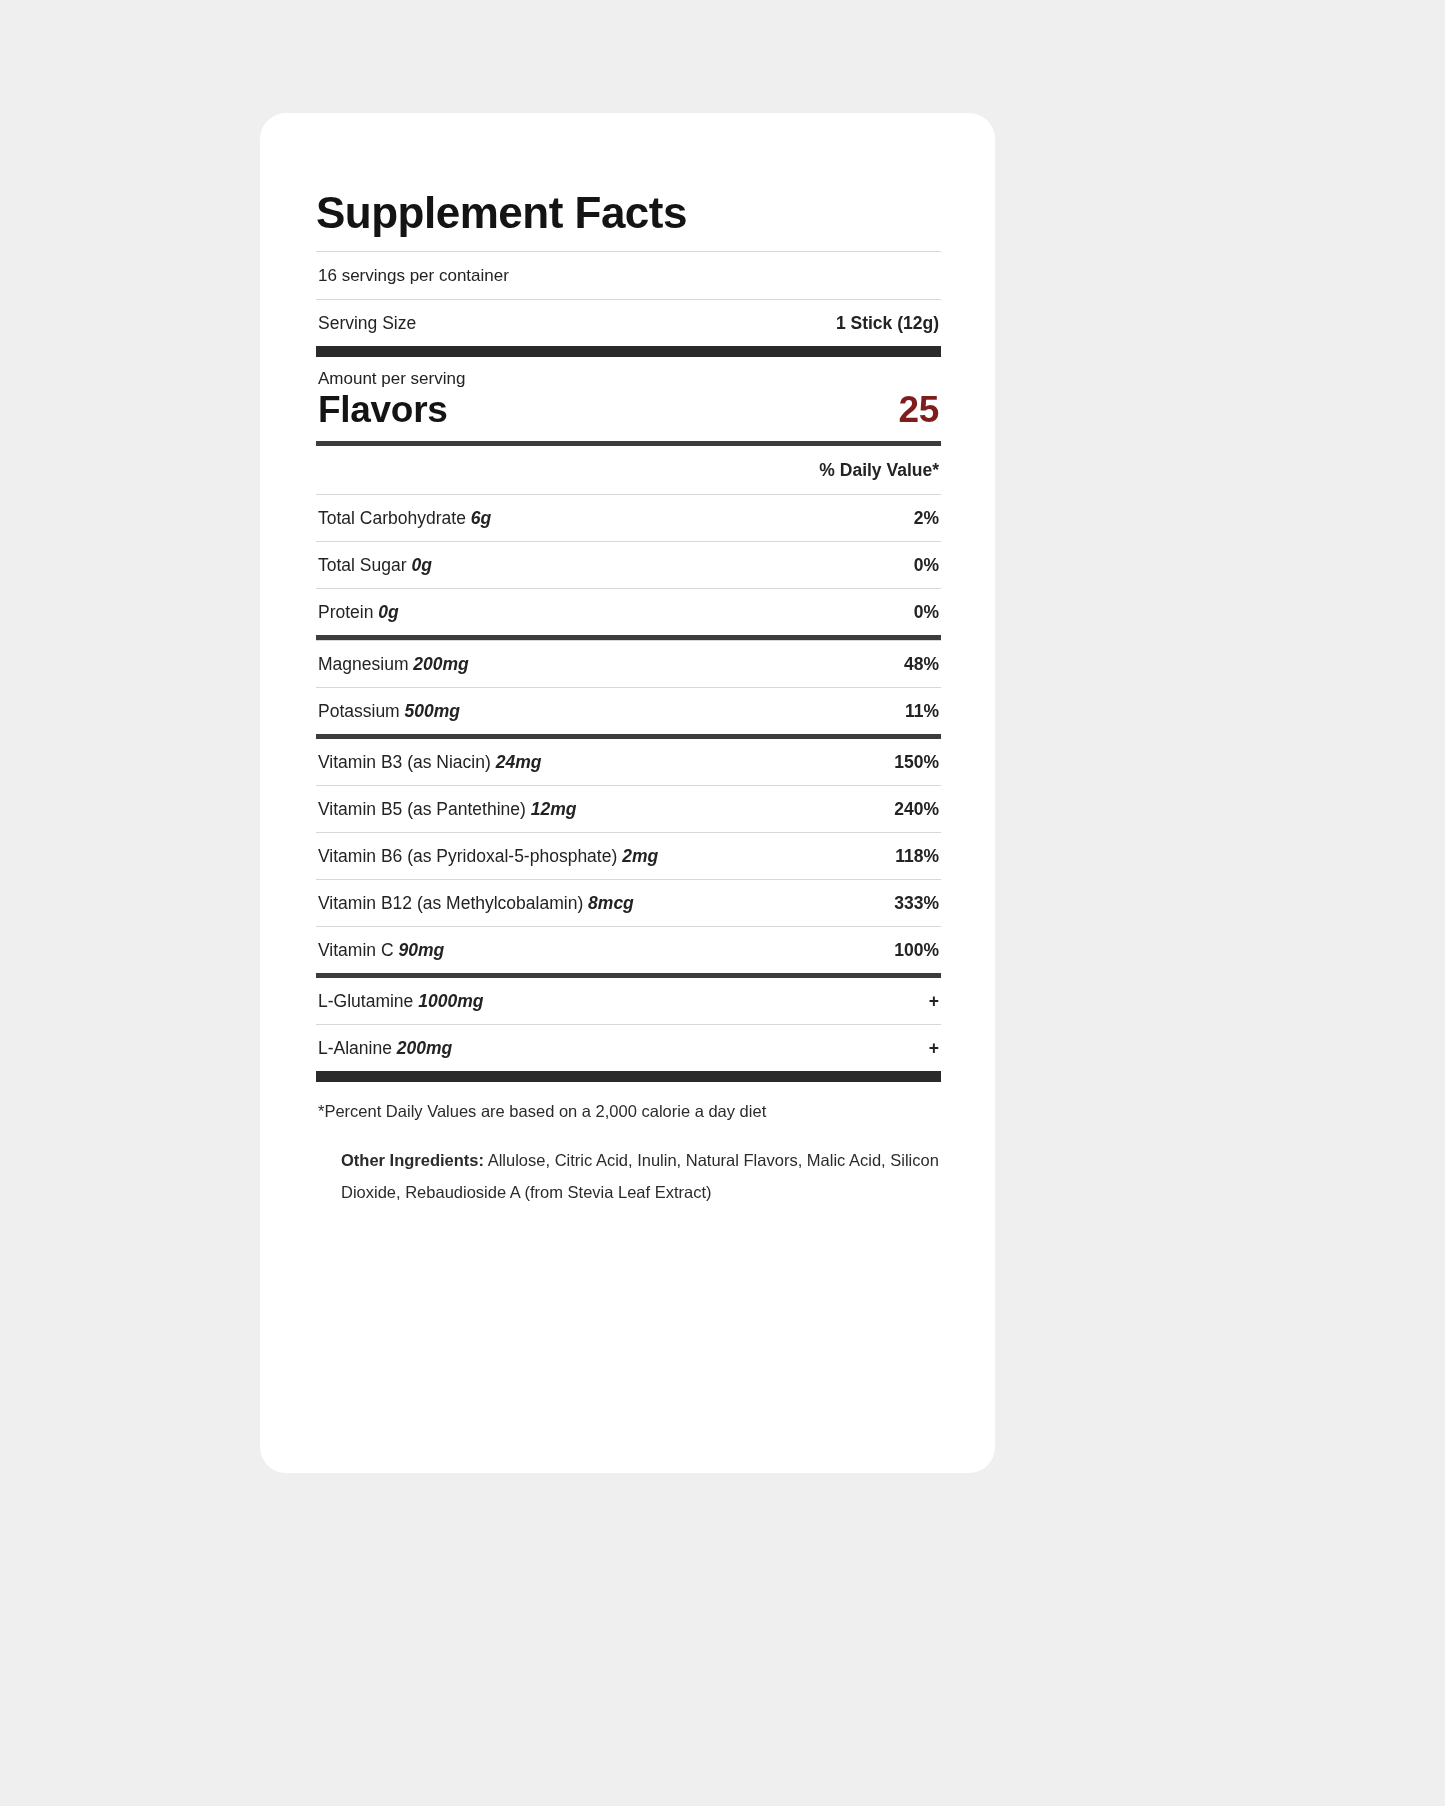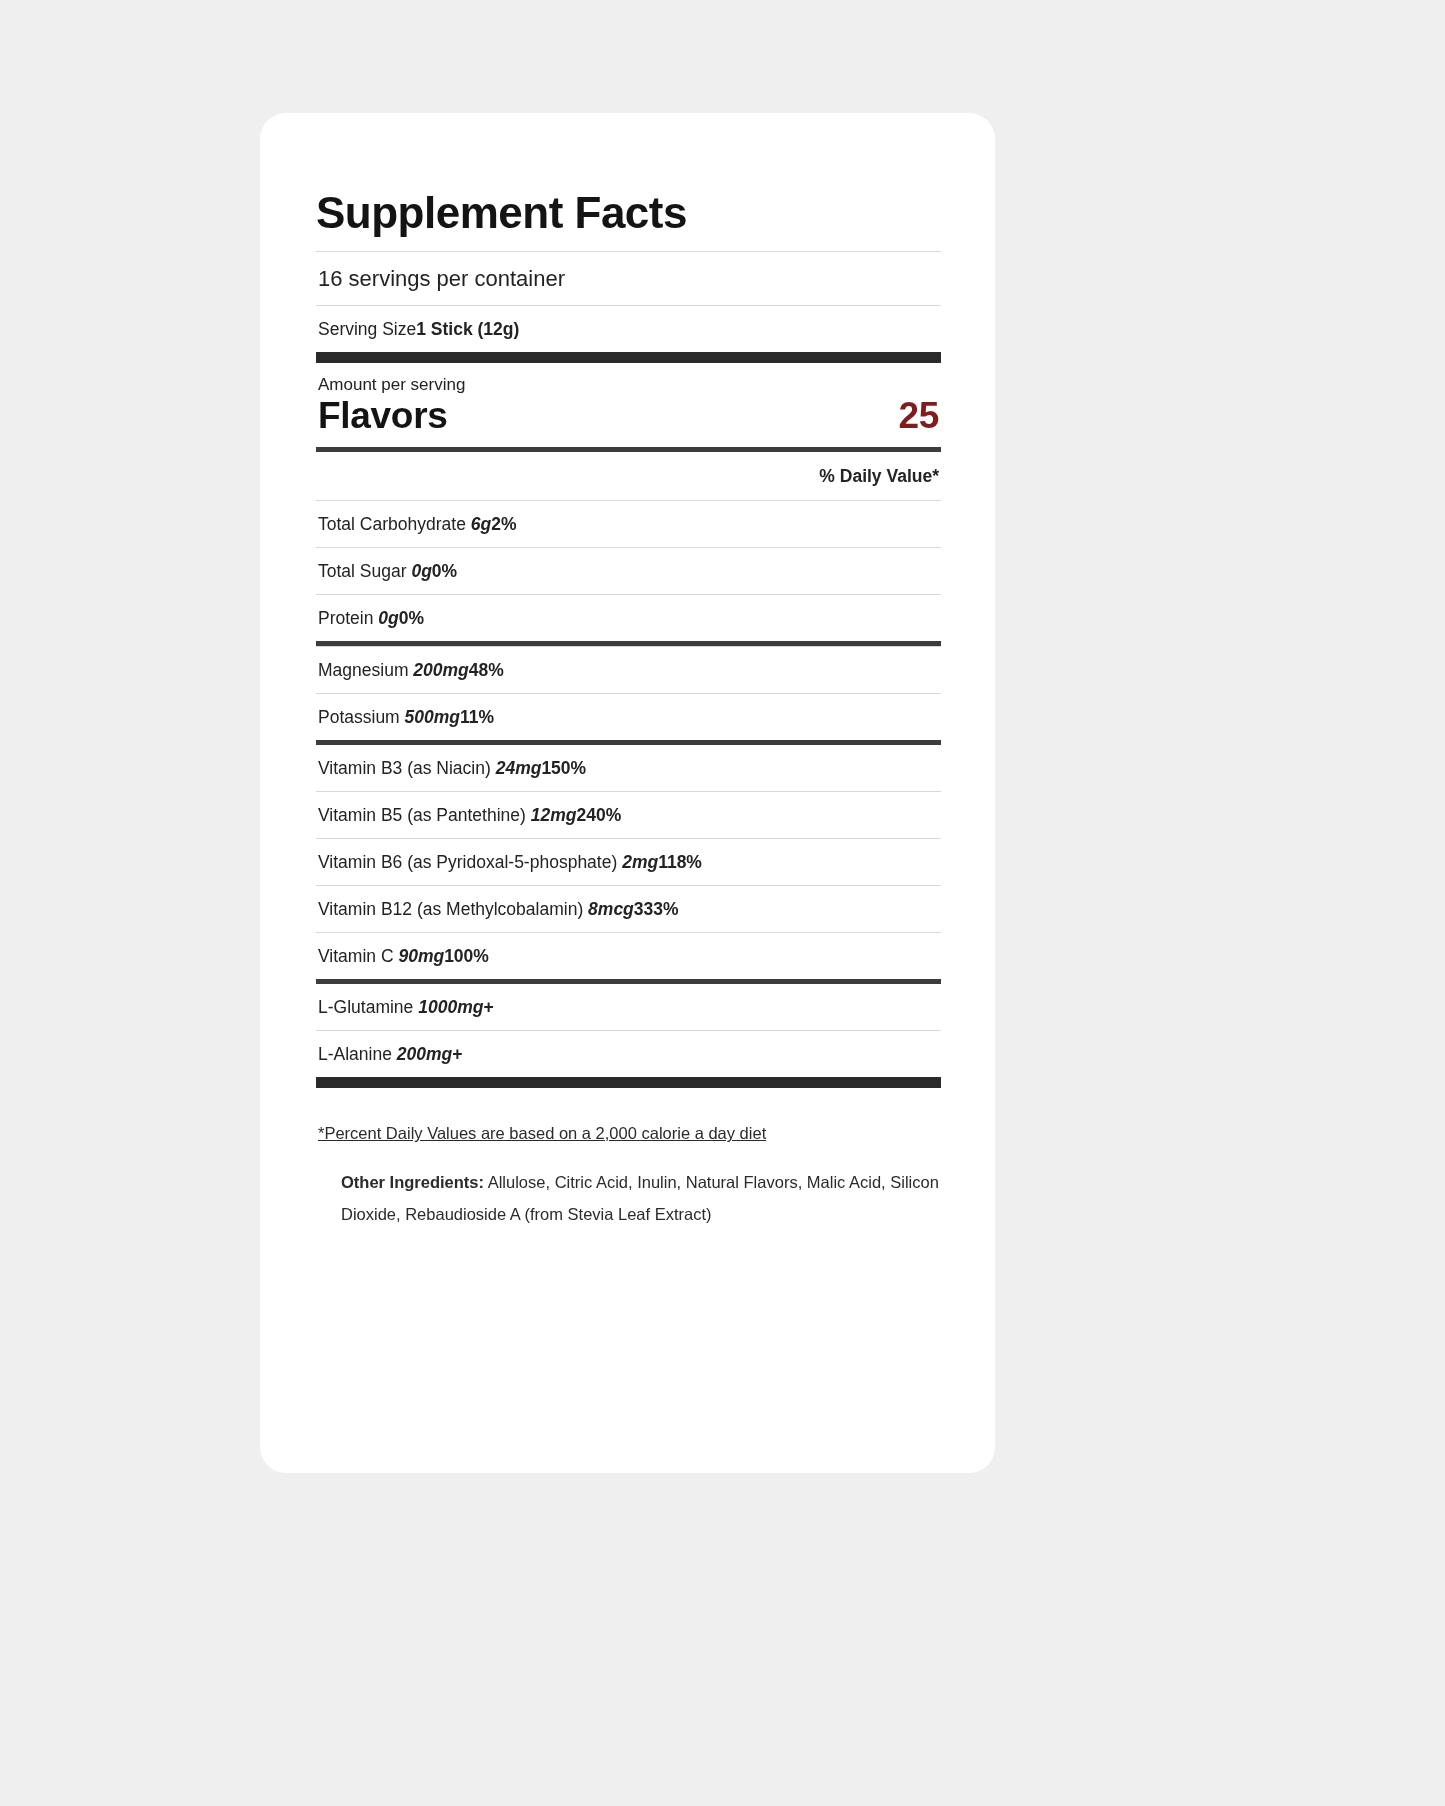--- a/index.html
+++ b/index.html
@@ -53,26 +53,27 @@
     height: 5px;
     background: #3c3c3c;
     width: 100%;
   }
   .rule-thick {
     height: 11px;
     background: #2a2a2a;
     width: 100%;
   }
   .servings {
-    font-size: 22px;
+    font-size: 17px;
     color: #232323;
     padding: 14px 0 13px 2px;
   }
   .row {
     display: flex;
+    justify-content: space-between;
     align-items: baseline;
     font-size: 17.5px;
     color: #232323;
     padding: 13px 2px 12px 2px;
   }
   .row .left { text-align: left; }
   .row .right { text-align: right; font-weight: bold; }
   .row b { font-weight: bold; font-style: italic; }
   .amount-row {
     font-size: 17px;
@@ -101,23 +102,22 @@
     display: flex;
     justify-content: flex-end;
     font-size: 17.5px;
     font-weight: bold;
     color: #232323;
     padding: 14px 2px 13px 2px;
   }
   .footnote {
     font-size: 16.5px;
     color: #2b2b2b;
-    padding: 34px 2px 0 2px;
+    padding: 18px 2px 0 2px;
     line-height: 1.45;
-    text-decoration: underline;
   }
   .ingredients {
     font-size: 16.5px;
     color: #2b2b2b;
     padding: 20px 2px 0 2px;
     line-height: 1.95;
     margin-left: 23px;
   }
   .ingredients b { font-weight: bold; }
   .plus { font-weight: bold; }

